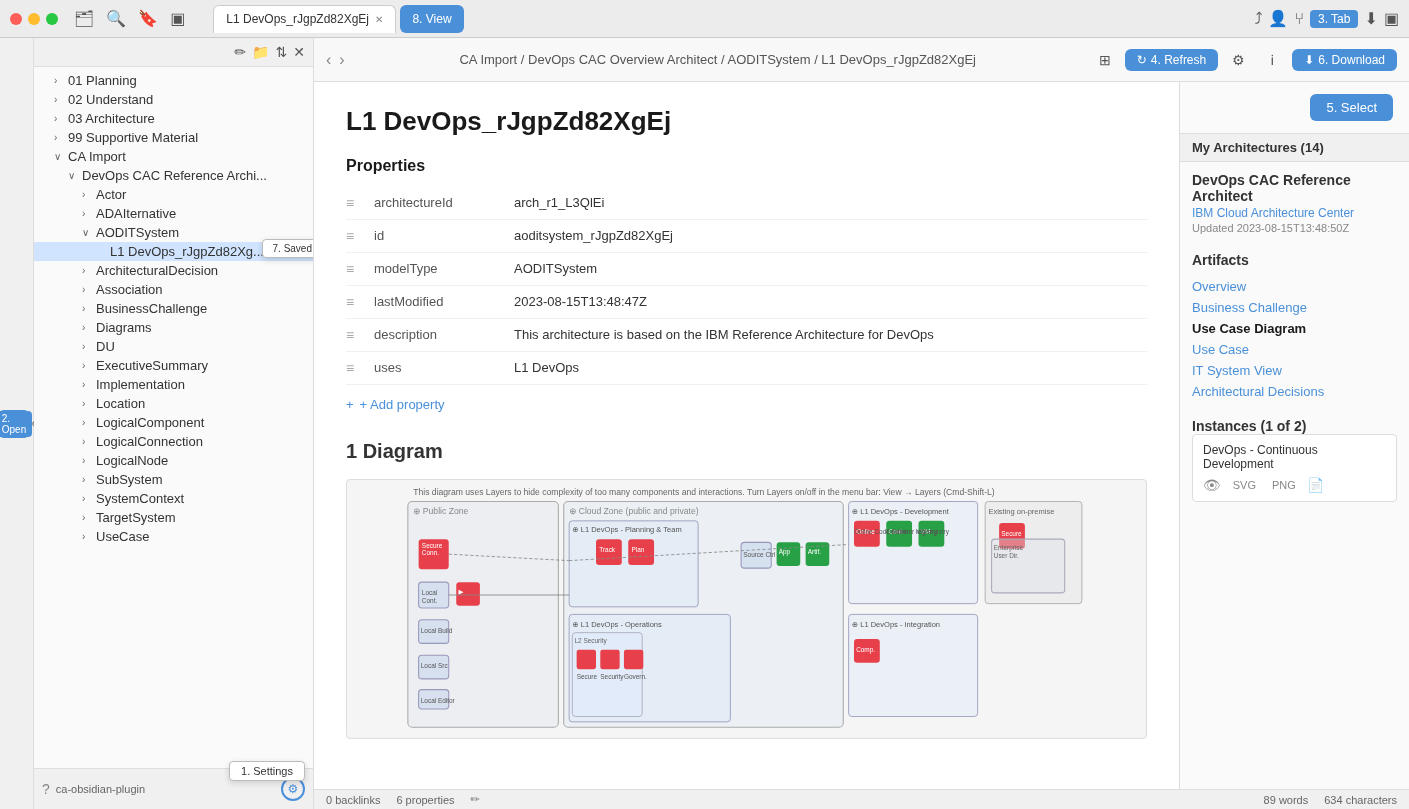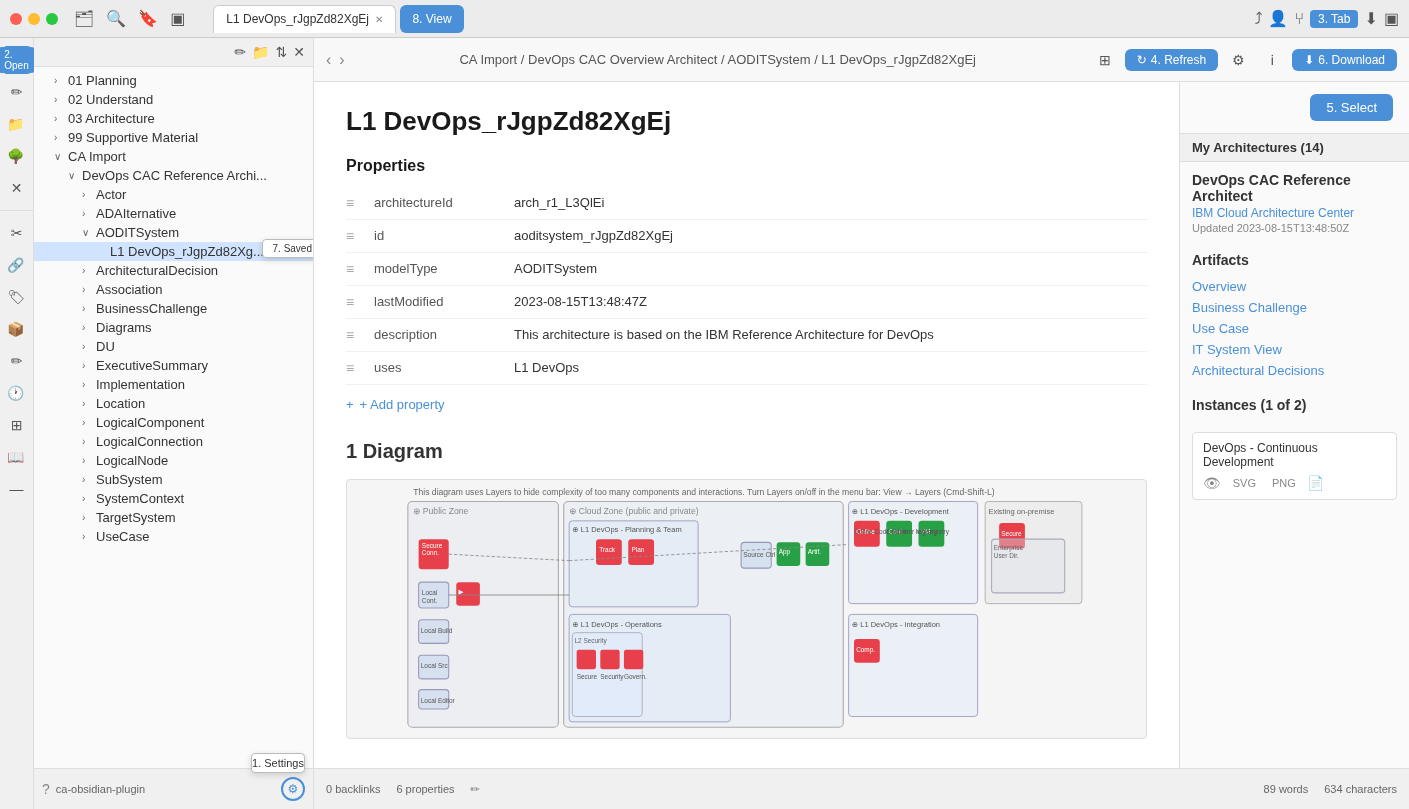--- a/index.html
+++ b/index.html
@@ -16,21 +16,21 @@
     .tab-area { display: flex; align-items: center; flex: 1; margin: 0 20px; gap: 4px; }
     .tab { display: flex; align-items: center; background: white; border-radius: 6px 6px 0 0; padding: 4px 12px; font-size: 12px; gap: 6px; border: 1px solid #ccc; border-bottom: none; height: 28px; }
     .tab-close { font-size: 10px; color: #888; cursor: pointer; }
     .tab-view { background: #4a90d9; color: white; border-radius: 6px; padding: 4px 12px; font-size: 12px; height: 28px; display: flex; align-items: center; }
     .title-bar-right { display: flex; gap: 6px; align-items: center; font-size: 16px; color: #555; }
 
     
     .app { display: flex; height: calc(100vh - 38px); }
     
     
-    .sidebar-icons { width: 34px; background: #f0f0f0; border-right: 1px solid #ddd; display: flex; flex-direction: column; align-items: center; padding: 8px 0; gap: 4px; }
+    .sidebar-icons { width: 34px; background: #f0f0f0; border-right: 1px solid #ddd; display: flex; flex-direction: row; align-items: center; padding: 8px 0; gap: 4px; }
     .sidebar-icon { width: 28px; height: 28px; display: flex; align-items: center; justify-content: center; border-radius: 4px; color: #555; font-size: 14px; cursor: pointer; }
     .sidebar-icon.active { background: #4a90d9; color: white; }
 
     
     .file-tree { width: 280px; background: #fafafa; border-right: 1px solid #ddd; display: flex; flex-direction: column; }
     .file-tree-header { padding: 6px 8px; display: flex; align-items: center; gap: 4px; background: #f0f0f0; border-bottom: 1px solid #ddd; }
     .file-tree-header-icons { display: flex; gap: 6px; align-items: center; color: #555; font-size: 14px; margin-left: auto; }
     .tree-content { flex: 1; overflow-y: auto; padding: 4px 0; }
     .tree-item { display: flex; align-items: center; padding: 2px 8px; cursor: pointer; font-size: 13px; user-select: none; }
     .tree-item.selected { background: #d0e4ff; }
@@ -73,27 +73,27 @@
     .panel-header { padding: 10px 12px; }
     .panel-title { font-size: 14px; font-weight: 600; margin-bottom: 2px; }
     .panel-subtitle { font-size: 12px; color: #4a90d9; }
     .panel-meta { font-size: 11px; color: #888; margin-top: 2px; }
     .panel-section { padding: 8px 12px; }
     .panel-section-title { font-size: 14px; font-weight: 600; margin-bottom: 8px; }
     .artifact-list { list-style: none; padding: 0; }
     .artifact-list li { padding: 3px 0; }
     .artifact-list a { color: #4a90d9; text-decoration: none; font-size: 13px; }
     .instances-section { padding: 8px 12px; }
-    .instances-title { font-size: 14px; font-weight: 600; margin-bottom: 19px; }
+    .instances-title { font-size: 14px; font-weight: 600; margin-bottom: 0; }
     .instance-item { background: white; border: 1px solid #ddd; border-radius: 4px; padding: 8px 10px; font-size: 12px; margin-bottom: 6px; }
     .instance-actions { display: flex; gap: 8px; margin-top: 6px; align-items: center; color: #888; font-size: 11px; }
     .instance-icon { color: #888; font-size: 14px; }
     .instance-action-btn { cursor: pointer; padding: 2px 4px; border-radius: 3px; }
 
-    .status-bar { height: 41px; background: #f0f0f0; border-top: 1px solid #ddd; display: flex; align-items: center; padding: 0 12px; gap: 16px; font-size: 11px; color: #666; }
+    .status-bar { height: 20px; background: #f0f0f0; border-top: 1px solid #ddd; display: flex; align-items: center; padding: 0 12px; gap: 16px; font-size: 11px; color: #666; }
     .status-bar-right { margin-left: auto; display: flex; gap: 16px; }
 
     
     .diagram-container { background: #f5f5f5; border: 1px solid #ddd; border-radius: 4px; width: 100%; height: 260px; position: relative; overflow: hidden; }
   </style>
 </head>
 <body>
 
 <div class="title-bar">
   <div class="traffic-lights">
@@ -266,21 +266,21 @@
         <span class="tree-label">UseCase</span>
       </div>
     </div>
     <div class="sidebar-footer">
       <div style="display:flex;align-items:center;gap:6px;">
         <span style="color:#888;font-size:14px;">?</span>
         <span class="sidebar-footer-text">ca-obsidian-plugin</span>
       </div>
       <div style="position:relative;">
         <div class="settings-btn">⚙</div>
-        <div style="background:white;border:1px solid #bbb;border-radius:4px;padding:3px 0;font-size:11px;color:#333;box-shadow:0 2px 6px rgba(0,0,0,0.15);position:absolute;bottom:28px;right:0;z-index:10;white-space:nowrap;">1. Settings</div>
+        <div style="background:white;border:1px solid #bbb;border-radius:4px;padding:3px 11px;font-size:11px;color:#333;box-shadow:0 2px 6px rgba(0,0,0,0.15);position:absolute;bottom:20px;right:0;z-index:10;white-space:nowrap;">1. Settings</div>
       </div>
     </div>
   </div>
 
   <div class="main-content">
 
     <div class="content-toolbar">
       <button class="nav-btn">‹</button>
       <button class="nav-btn">›</button>
       <span class="breadcrumb">CA Import / DevOps CAC Overview Architect / AODITSystem / L1 DevOps_rJgpZd82XgEj</span>
@@ -463,20 +463,23 @@
         </div>
 
         <div class="panel-section">
           <div class="panel-section-title">Artifacts</div>
           <ul class="artifact-list">
             <li>
               <a href="#">Overview</a>
             </li>
             <li>
               <a href="#">Business Challenge</a>
+            </li>
+            <li>
+              <span class="bold" style="font-weight:600;color:#1a1a1a;font-size:13px;">Use Case Diagram</span>
             </li>
             <li>
               <a href="#">Use Case</a>
             </li>
             <li>
               <a href="#">IT System View</a>
             </li>
             <li>
               <a href="#">Architectural Decisions</a>
             </li>

